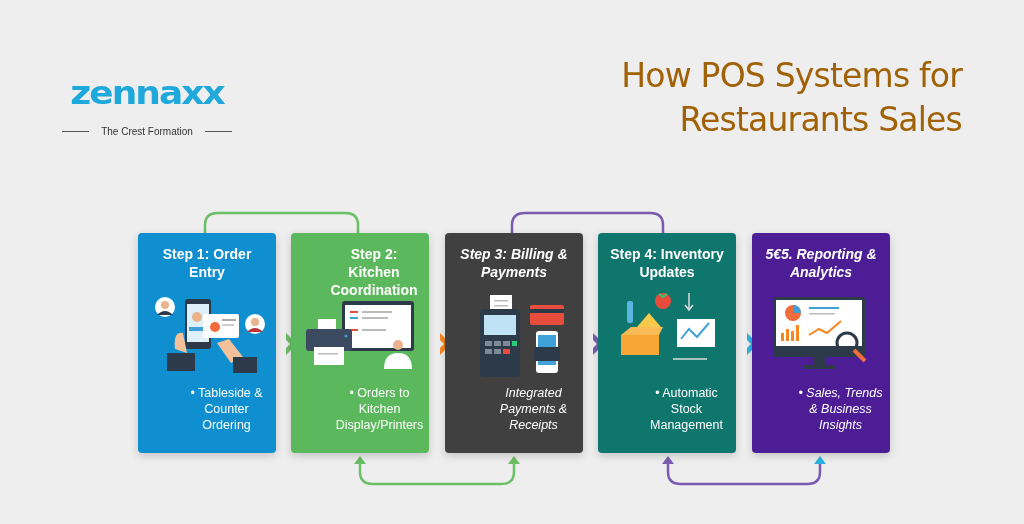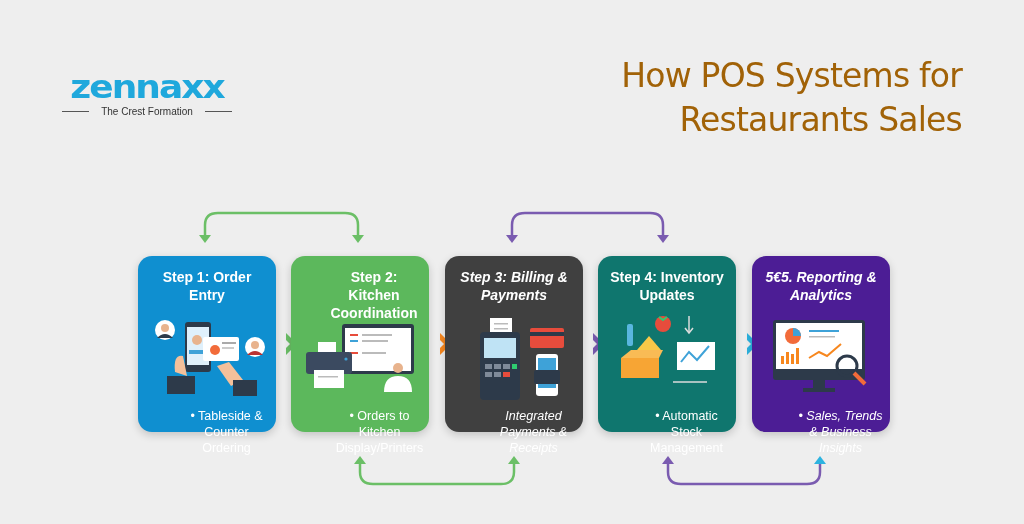--- a/index.html
+++ b/index.html
@@ -1,31 +1,31 @@
 <!DOCTYPE html>
 <html><head>
 <meta charset="utf-8">
 <style>
   * { box-sizing: border-box; margin: 0; padding: 0; }
   html, body { width: 1024px; height: 524px; overflow: hidden; }
   body { background: #eeeeee; font-family: "Liberation Sans", sans-serif; position: relative; }
 
-  .logo { position: absolute; left: 62px; top: 70px; width: 170px; }
+  .logo { position: absolute; left: 62px; top: 76px; width: 170px; }
   .logo-word { font-family: "DejaVu Sans", sans-serif; font-weight: bold; font-size: 36px; line-height: 34px;
     color: #1fa8dc; letter-spacing: -2px; text-align: center; transform: scaleY(0.9); }
-  .logo-tag { display: flex; align-items: center; gap: 12px; margin-top: 2px; }
+  .logo-tag { display: flex; align-items: center; gap: 12px; margin-top: 16px; }
   .logo-tag .line { flex: 1; height: 1px; background: #555; }
   .logo-tag span.t { font-size: 10px; color: #333; white-space: nowrap; }
 
   .title { position: absolute; right: 62px; top: 54px; text-align: right; color: #a16207;
     font-family: "DejaVu Sans", sans-serif; font-size: 33px; line-height: 44px; letter-spacing: -0.8px; }
 
   .connectors { position: absolute; left: 0; top: 0; width: 1024px; height: 524px; pointer-events: none; }
 
-  .card { position: absolute; top: 256px; width: 138px; height: 176px; border-radius: 14px; color: #fff;
+  .card { position: absolute; top: 233px; width: 138px; height: 220px; border-radius: 4px; color: #fff;
     box-shadow: 0 3px 8px rgba(0,0,0,0.18); text-align: center; }
   .card .head { font-weight: bold; font-size: 14px; line-height: 18px; padding: 12px 6px 0; height: 56px; }
   .card .illu { position: absolute; left: 9px; top: 58px; width: 120px; height: 90px; }
   .card .desc { position: absolute; left: 4px; right: 4px; top: 152px; font-size: 12.5px; line-height: 16px; margin-left: 39px; }
 
   .chev { position: absolute; top: 333px; width: 0; height: 0; border-top: 11px solid transparent;
     border-bottom: 11px solid transparent; border-left: 11px solid; }
   .chev::after { content: ""; position: absolute; left: -14px; top: -7px; border-top: 7px solid transparent;
     border-bottom: 7px solid transparent; border-left: 7px solid #eeeeee; }
 </style>

